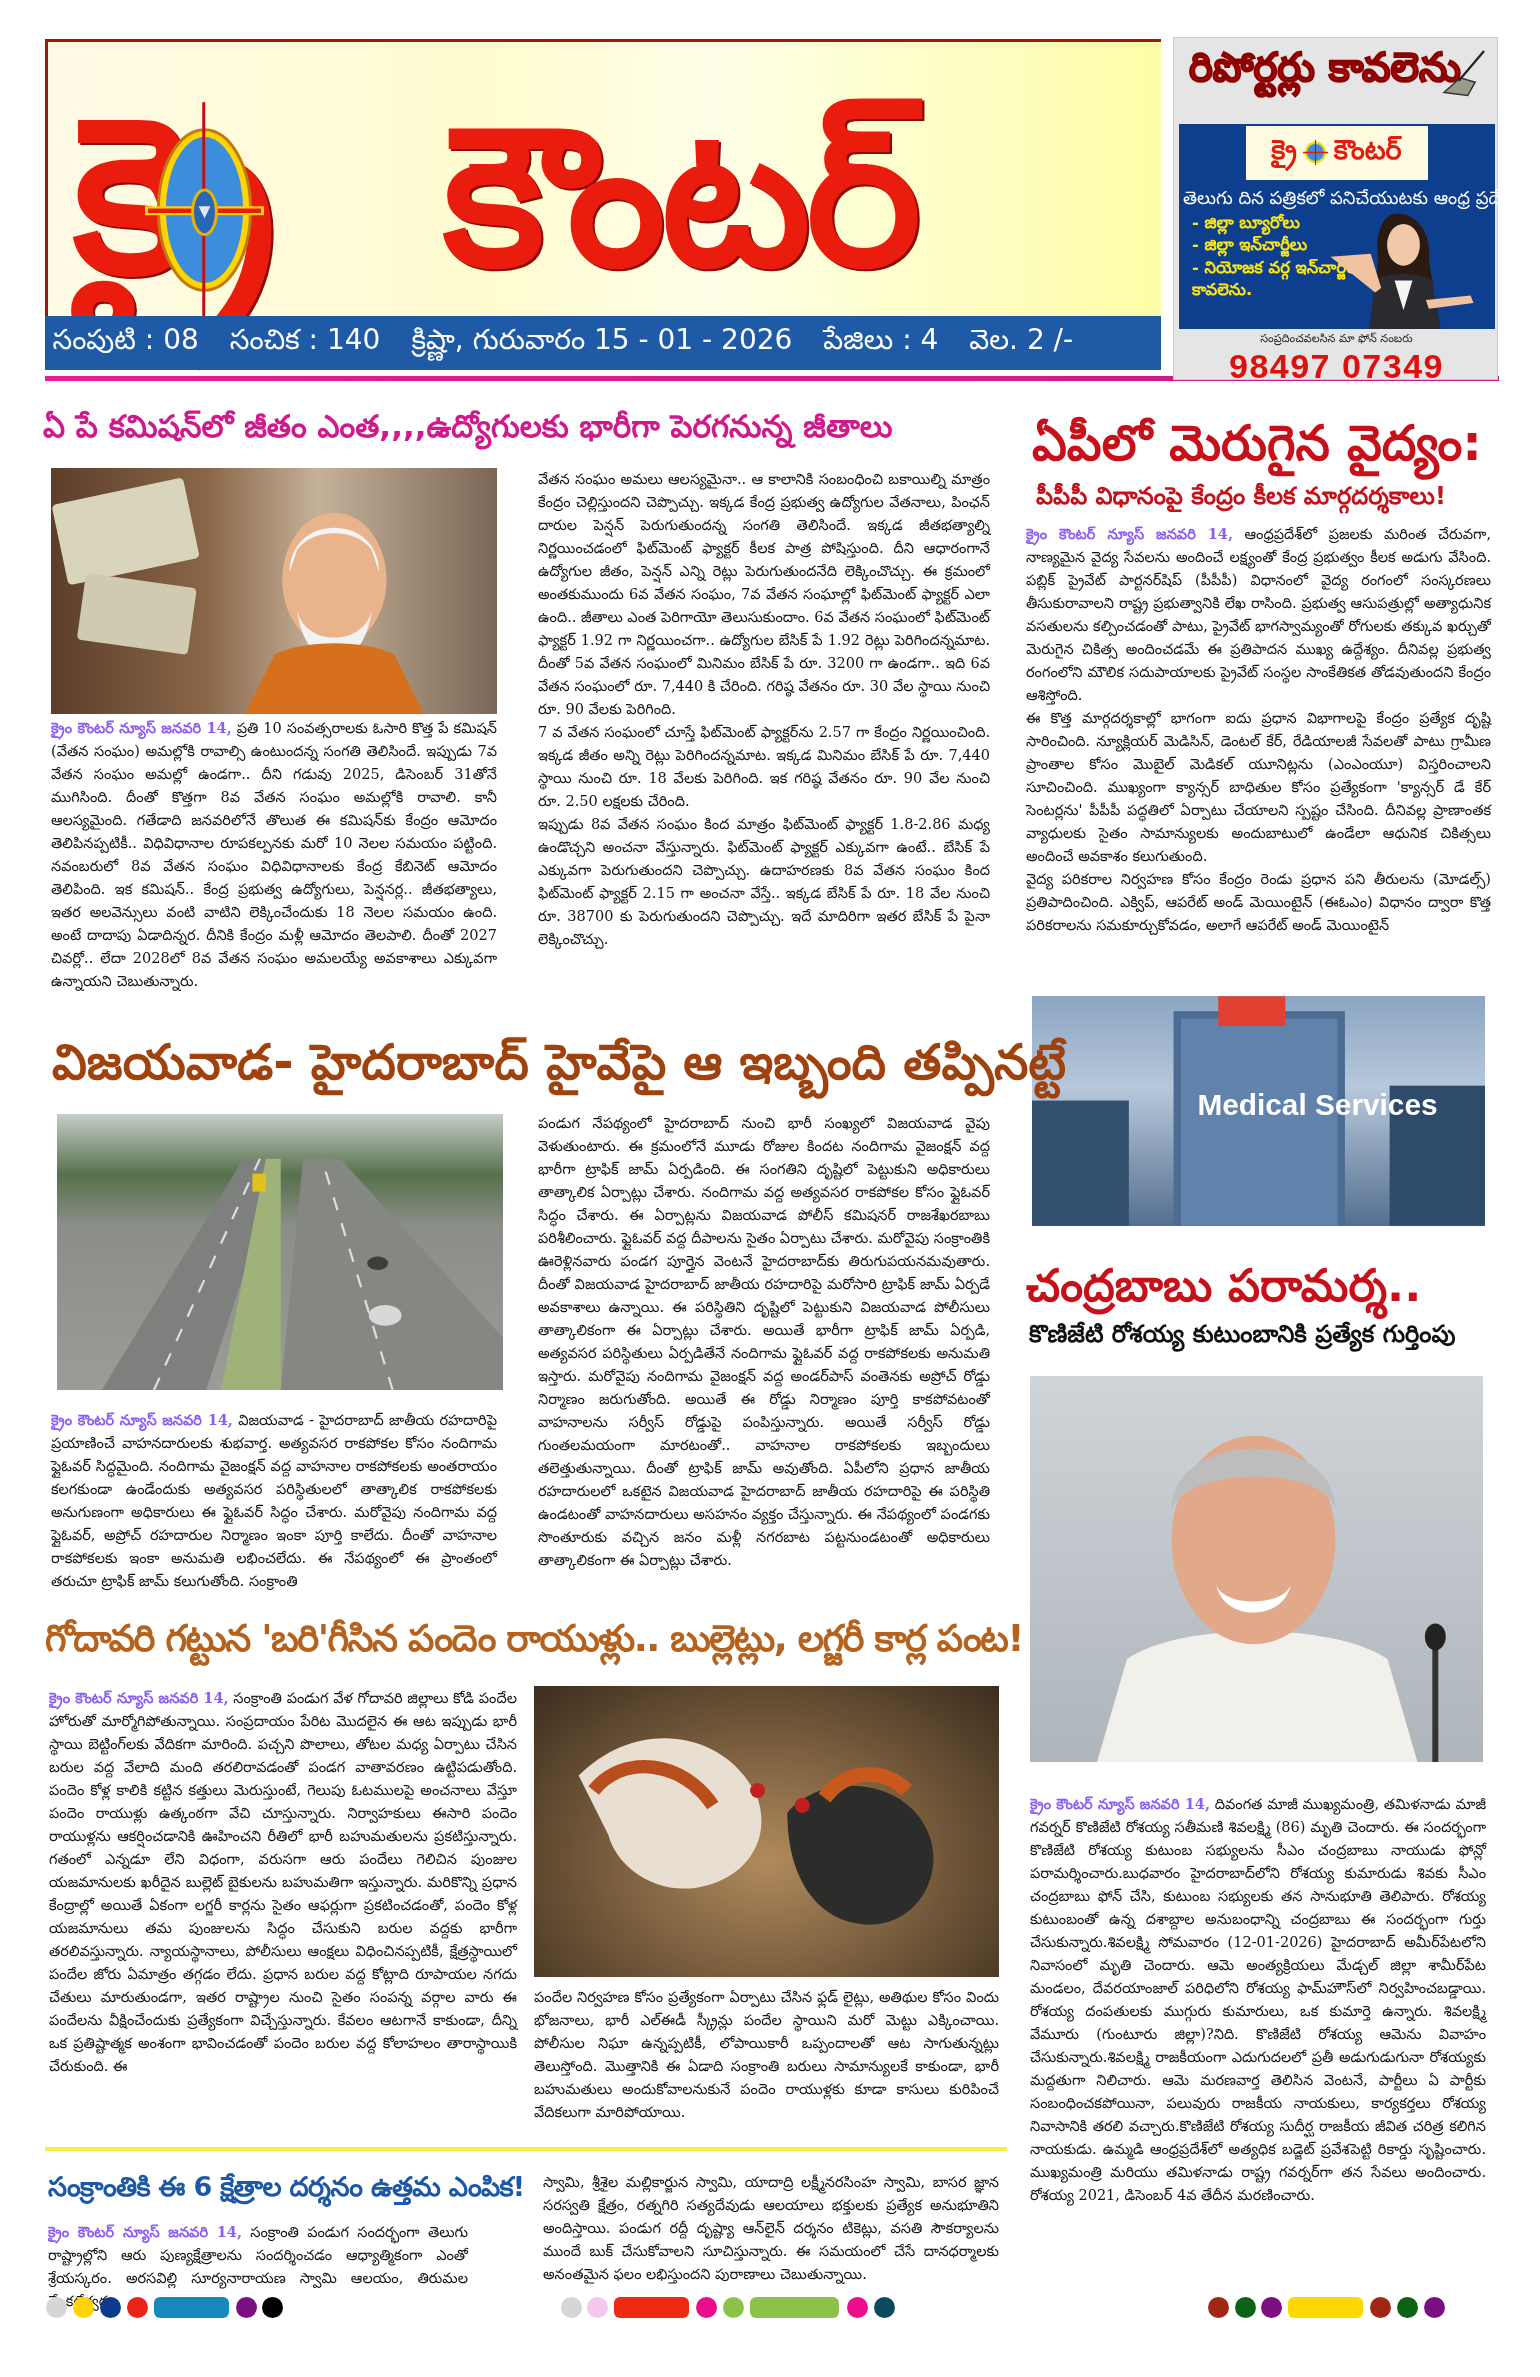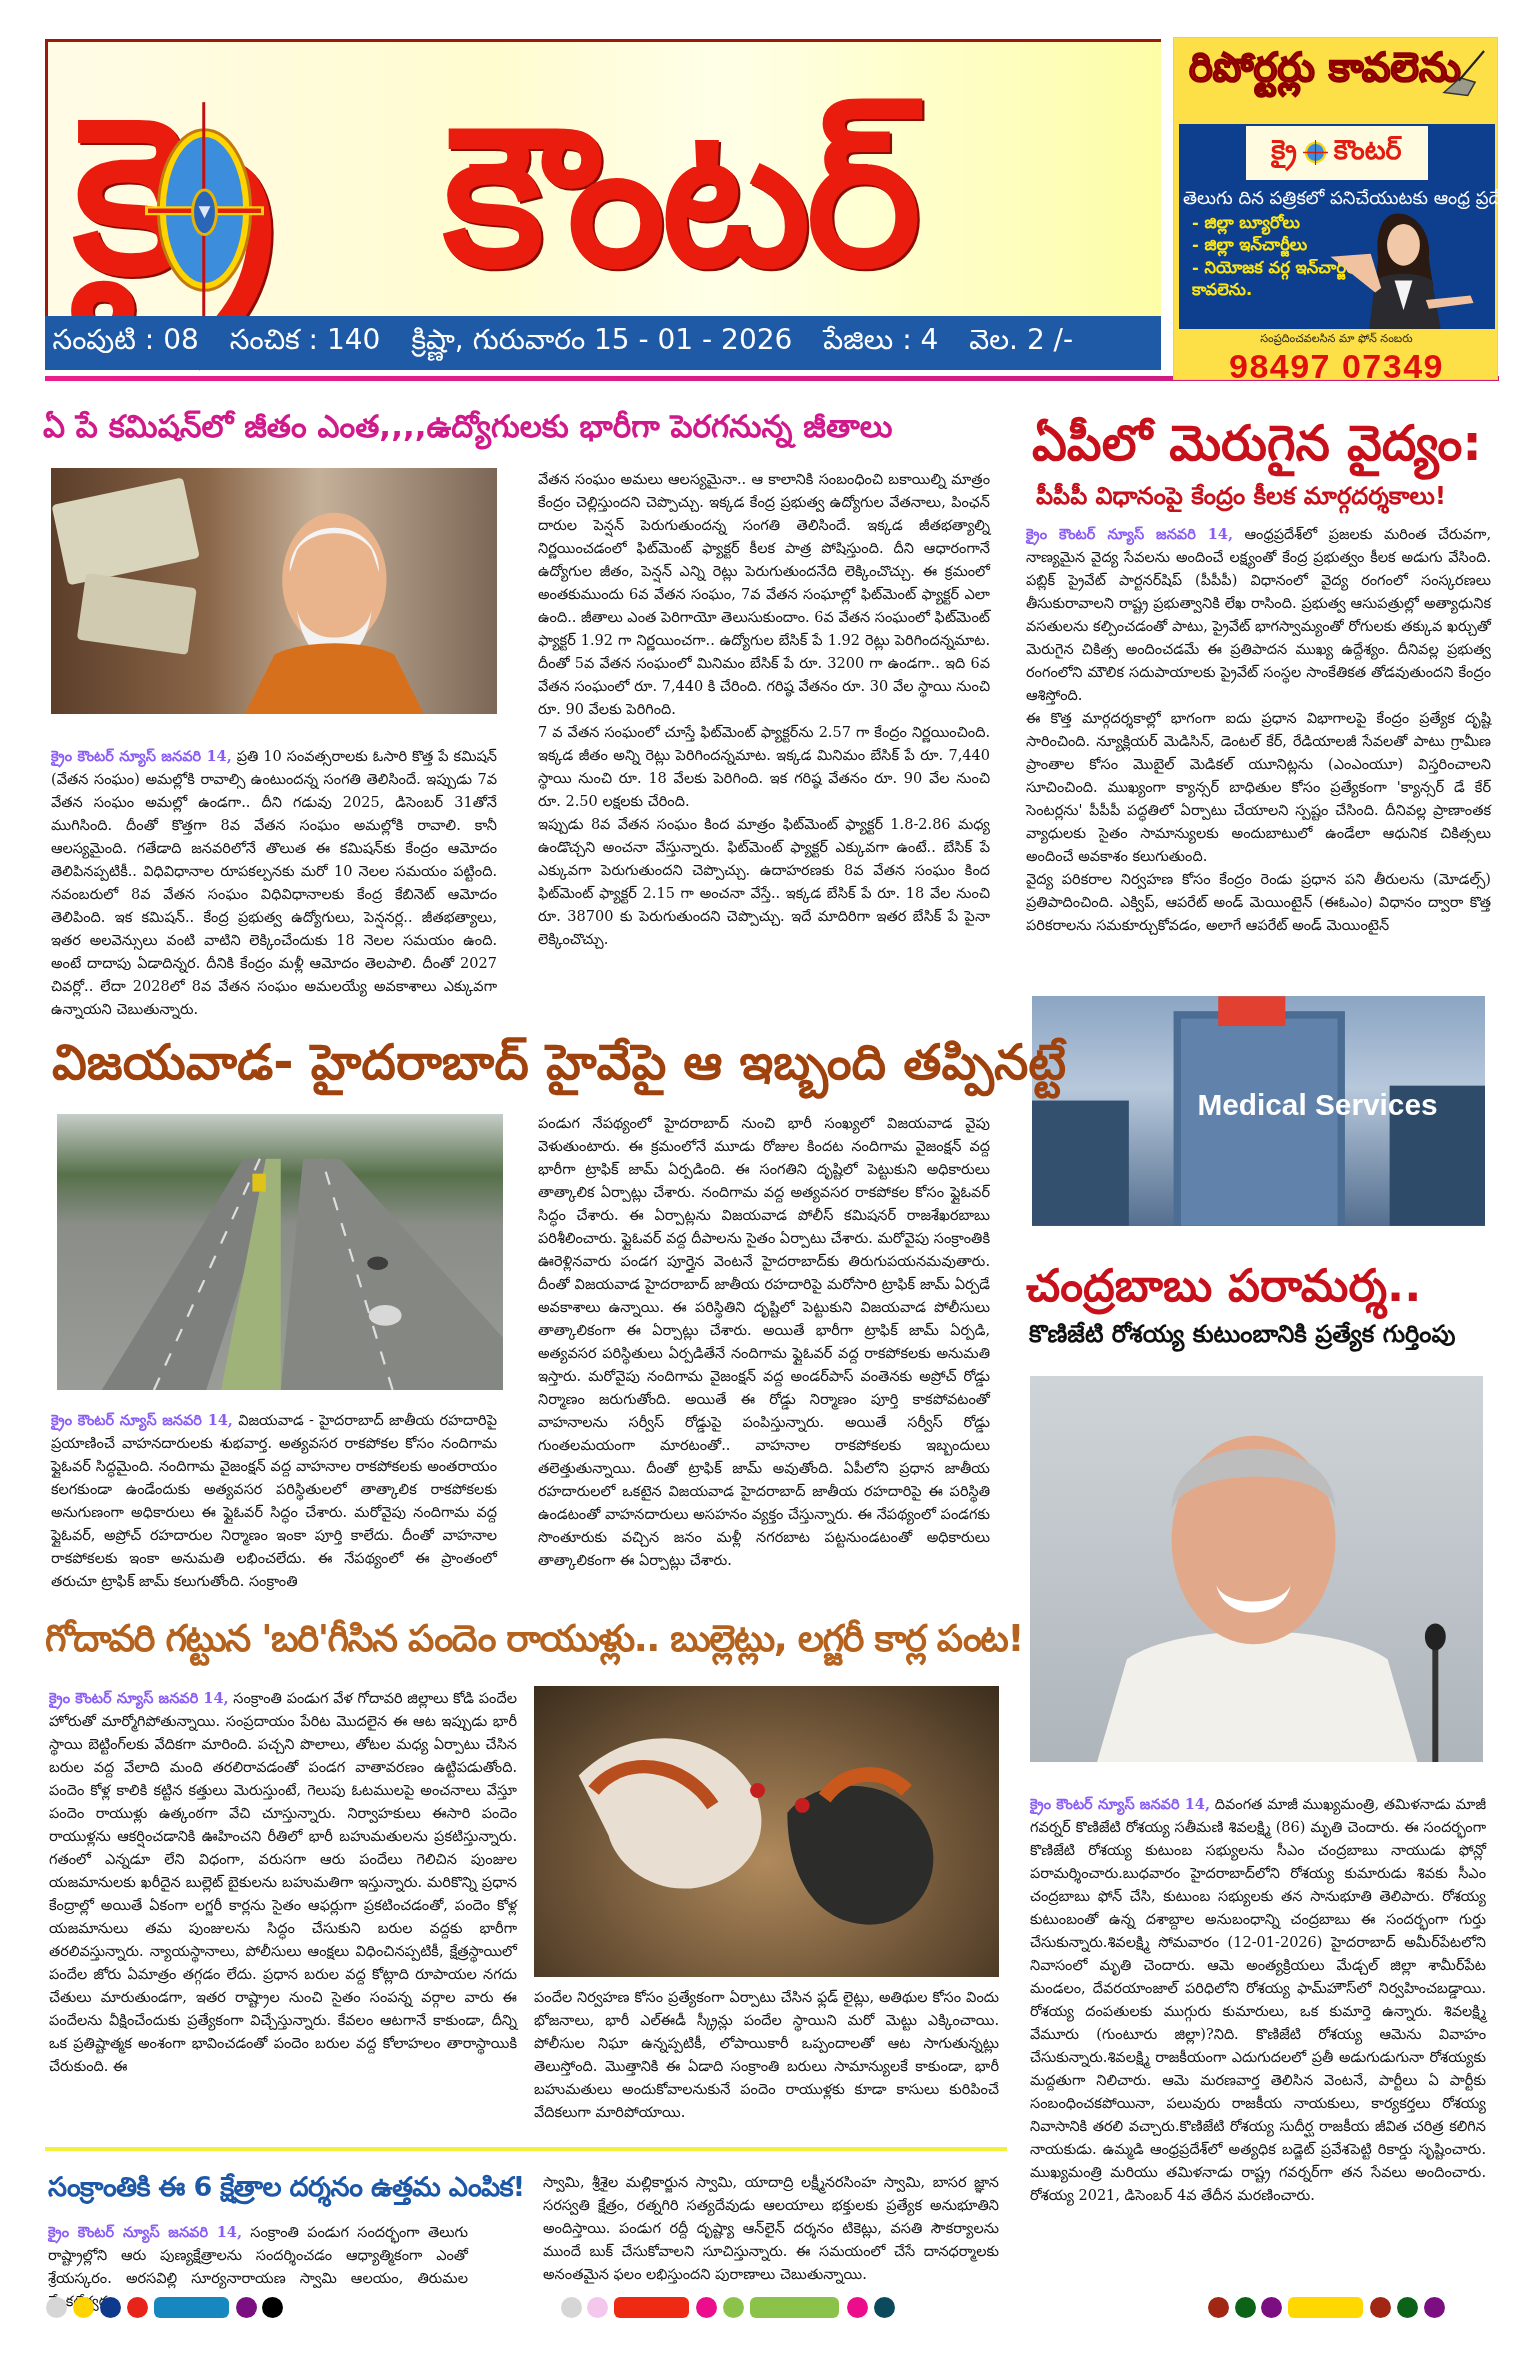--- a/index.html
+++ b/index.html
@@ -9,21 +9,21 @@
 .masthead{left:45px;top:39px;width:1116px;height:319px;border:3px solid #9b1a0c;border-right:none;border-bottom:none;background:linear-gradient(90deg,#fffbe6 0%,#fffcd0 40%,#ffffe8 60%,#fdfda8 100%)}
 .logo-word{position:absolute;color:#ea1c0d;font-weight:bold;font-family:"DejaVu Sans",sans-serif;text-shadow:2.2px 2.2px 0 #8b0b05}
 .logo-left{left:25px;top:43px;font-size:216px;line-height:224px}
 .logo-right{left:395px;top:43px;font-size:194px;line-height:224px;letter-spacing:-4.5px}
 .emblem{position:absolute;left:97px;top:60px;width:119px;height:216px}
 .site{position:absolute;left:194px;top:277px;font-size:23px;font-weight:bold;color:#111;font-family:"Liberation Sans",sans-serif;letter-spacing:-0.7px}
 .slogan{position:absolute;left:431px;top:274px;font-size:22.4px;font-weight:bold;color:#1d4fa0}
 .tag{position:absolute;left:641px;top:274px;font-size:22.4px;font-weight:bold;color:#111}
 .infobar{left:45px;top:316px;width:1116px;height:54px;background:#1f5aa6;color:#fff;font-size:28px;display:flex;align-items:center;gap:31px;padding-left:7.5px;white-space:nowrap}
 .rule{left:45px;top:376px;width:1454px;height:4.5px;background:linear-gradient(90deg,#e91e8c,#c81a80)}
-.ad{left:1173px;top:37px;width:325px;height:343px;background:#fde047;border:1.5px solid #f0e000}
+.ad{left:1173px;top:37px;width:325px;height:343px;background:#e5e5e5;border:1.5px solid #f0e000}
 .ad-title{position:absolute;left:15px;top:6px;font-size:40px;font-weight:bold;color:#d50f0f;-webkit-text-stroke:1.5px #8c0000;white-space:nowrap}
 .ad-pen{position:absolute;right:7.5px;top:10.4px;width:52px;height:52px}
 .ad-blue{position:absolute;left:4.5px;top:86px;width:316px;height:205px;background:#0e3f8e}
 .ad-logo{position:absolute;left:67px;top:1.5px;width:182px;height:54px;background:#fffbe0;display:flex;align-items:center;justify-content:center;gap:6px;color:#e21c0e;font-weight:bold;font-size:27px}
 .ad-line{position:absolute;left:4.5px;top:63px;font-size:18px;color:#fff;white-space:nowrap}
 .ad-list{position:absolute;left:13.4px;top:88px;font-size:16.4px;font-weight:bold;color:#ffe812;line-height:22.4px}
 .ad-woman{position:absolute;right:16.4px;top:82px;width:149px;height:123px}
 .ad-contact{position:absolute;left:0;top:294px;width:325px;text-align:center;font-size:11.2px;color:#222}
 .ad-phone{position:absolute;left:0;top:309px;width:325px;text-align:center;font-size:34px;font-weight:900;color:#e0100e;font-family:"Liberation Sans",sans-serif;letter-spacing:1.5px}
 .hl{position:absolute;white-space:nowrap;font-weight:bold;line-height:1.15}
@@ -103,21 +103,21 @@
 <div class="photo" style="left:51px;top:468px;width:446px;height:246px;background:linear-gradient(90deg,#5c3e2a 0%,#8a6648 35%,#c5b19a 60%,#7c6656 100%);">
   <svg width="446" height="246" viewBox="0 0 598 330">
     <rect x="10" y="30" width="180" height="110" rx="6" fill="#d9d5bc" transform="rotate(-12 100 85)"></rect>
     <rect x="40" y="150" width="150" height="90" rx="6" fill="#cfcab0" transform="rotate(8 110 195)"></rect>
     <ellipse cx="380" cy="150" rx="70" ry="90" fill="#e9b48c"></ellipse>
     <path d="M320 140 C320 60 440 60 440 140 L430 110 C410 80 350 80 330 110 Z" fill="#f4f4f4"></path>
     <path d="M330 190 C340 280 420 280 430 190 C420 240 340 240 330 190 Z" fill="#f2f2f2"></path>
     <path d="M260 330 L300 250 C340 230 420 230 460 250 L500 330 Z" fill="#d6701c"></path>
   </svg>
 </div>
-<div class="body-text" style="left:51px;top:716px;width:446px;margin-top:28px;">
+<div class="body-text" style="left:51px;top:716px;width:446px;">
   <span class="dateline">క్రైం కౌంటర్ న్యూస్ జనవరి 14,</span>
   <span>ప్రతి 10 సంవత్సరాలకు ఓసారి కొత్త పే కమిషన్ (వేతన సంఘం) అమల్లోకి రావాల్సి ఉంటుందన్న సంగతి తెలిసిందే. ఇప్పుడు 7వ వేతన సంఘం అమల్లో ఉండగా.. దీని గడువు 2025, డిసెంబర్ 31తోనే ముగిసింది. దీంతో కొత్తగా 8వ వేతన సంఘం అమల్లోకి రావాలి. కానీ ఆలస్యమైంది. గతేడాది జనవరిలోనే తొలుత ఈ కమిషన్‌కు కేంద్రం ఆమోదం తెలిపినప్పటికీ.. విధివిధానాల రూపకల్పనకు మరో 10 నెలల సమయం పట్టింది. నవంబరులో 8వ వేతన సంఘం విధివిధానాలకు కేంద్ర కేబినెట్ ఆమోదం తెలిపింది. ఇక కమిషన్.. కేంద్ర ప్రభుత్వ ఉద్యోగులు, పెన్షనర్ల.. జీతభత్యాలు, ఇతర అలవెన్సులు వంటి వాటిని లెక్కించేందుకు 18 నెలల సమయం ఉంది. అంటే దాదాపు ఏడాదిన్నర. దీనికి కేంద్రం మళ్లీ ఆమోదం తెలపాలి. దీంతో 2027 చివర్లో.. లేదా 2028లో 8వ వేతన సంఘం అమలయ్యే అవకాశాలు ఎక్కువగా ఉన్నాయని చెబుతున్నారు.</span>
 </div>
 <div class="body-text" style="left:538px;top:468px;width:452px;">
   <div>వేతన సంఘం అమలు ఆలస్యమైనా.. ఆ కాలానికి సంబంధించి బకాయిల్ని మాత్రం కేంద్రం చెల్లిస్తుందని చెప్పొచ్చు. ఇక్కడ కేంద్ర ప్రభుత్వ ఉద్యోగుల వేతనాలు, పింఛన్ దారుల పెన్షన్ పెరుగుతుందన్న సంగతి తెలిసిందే. ఇక్కడ జీతభత్యాల్ని నిర్ణయించడంలో ఫిట్‌మెంట్ ఫ్యాక్టర్ కీలక పాత్ర పోషిస్తుంది. దీని ఆధారంగానే ఉద్యోగుల జీతం, పెన్షన్ ఎన్ని రెట్లు పెరుగుతుందనేది లెక్కించొచ్చు. ఈ క్రమంలో అంతకుముందు 6వ వేతన సంఘం, 7వ వేతన సంఘాల్లో ఫిట్‌మెంట్ ఫ్యాక్టర్ ఎలా ఉంది.. జీతాలు ఎంత పెరిగాయో తెలుసుకుందాం. 6వ వేతన సంఘంలో ఫిట్‌మెంట్ ఫ్యాక్టర్ 1.92 గా నిర్ణయించగా.. ఉద్యోగుల బేసిక్ పే 1.92 రెట్లు పెరిగిందన్నమాట. దీంతో 5వ వేతన సంఘంలో మినిమం బేసిక్ పే రూ. 3200 గా ఉండగా.. ఇది 6వ వేతన సంఘంలో రూ. 7,440 కి చేరింది. గరిష్ఠ వేతనం రూ. 30 వేల స్థాయి నుంచి రూ. 90 వేలకు పెరిగింది.</div>
   <div>7 వ వేతన సంఘంలో చూస్తే ఫిట్‌మెంట్ ఫ్యాక్టర్‌ను 2.57 గా కేంద్రం నిర్ణయించింది. ఇక్కడ జీతం అన్ని రెట్లు పెరిగిందన్నమాట. ఇక్కడ మినిమం బేసిక్ పే రూ. 7,440 స్థాయి నుంచి రూ. 18 వేలకు పెరిగింది. ఇక గరిష్ఠ వేతనం రూ. 90 వేల నుంచి రూ. 2.50 లక్షలకు చేరింది.</div>
   <div>ఇప్పుడు 8వ వేతన సంఘం కింద మాత్రం ఫిట్‌మెంట్ ఫ్యాక్టర్ 1.8-2.86 మధ్య ఉండొచ్చని అంచనా వేస్తున్నారు. ఫిట్‌మెంట్ ఫ్యాక్టర్ ఎక్కువగా ఉంటే.. బేసిక్ పే ఎక్కువగా పెరుగుతుందని చెప్పొచ్చు. ఉదాహరణకు 8వ వేతన సంఘం కింద ఫిట్‌మెంట్ ఫ్యాక్టర్ 2.15 గా అంచనా వేస్తే.. ఇక్కడ బేసిక్ పే రూ. 18 వేల నుంచి రూ. 38700 కు పెరుగుతుందని చెప్పొచ్చు. ఇదే మాదిరిగా ఇతర బేసిక్ పే పైనా లెక్కించొచ్చు.</div>
 </div>
 
 <div class="hl" style="left:1032px;top:416px;font-size:49px;color:#c8101a;">ఏపీలో మెరుగైన వైద్యం:</div>

